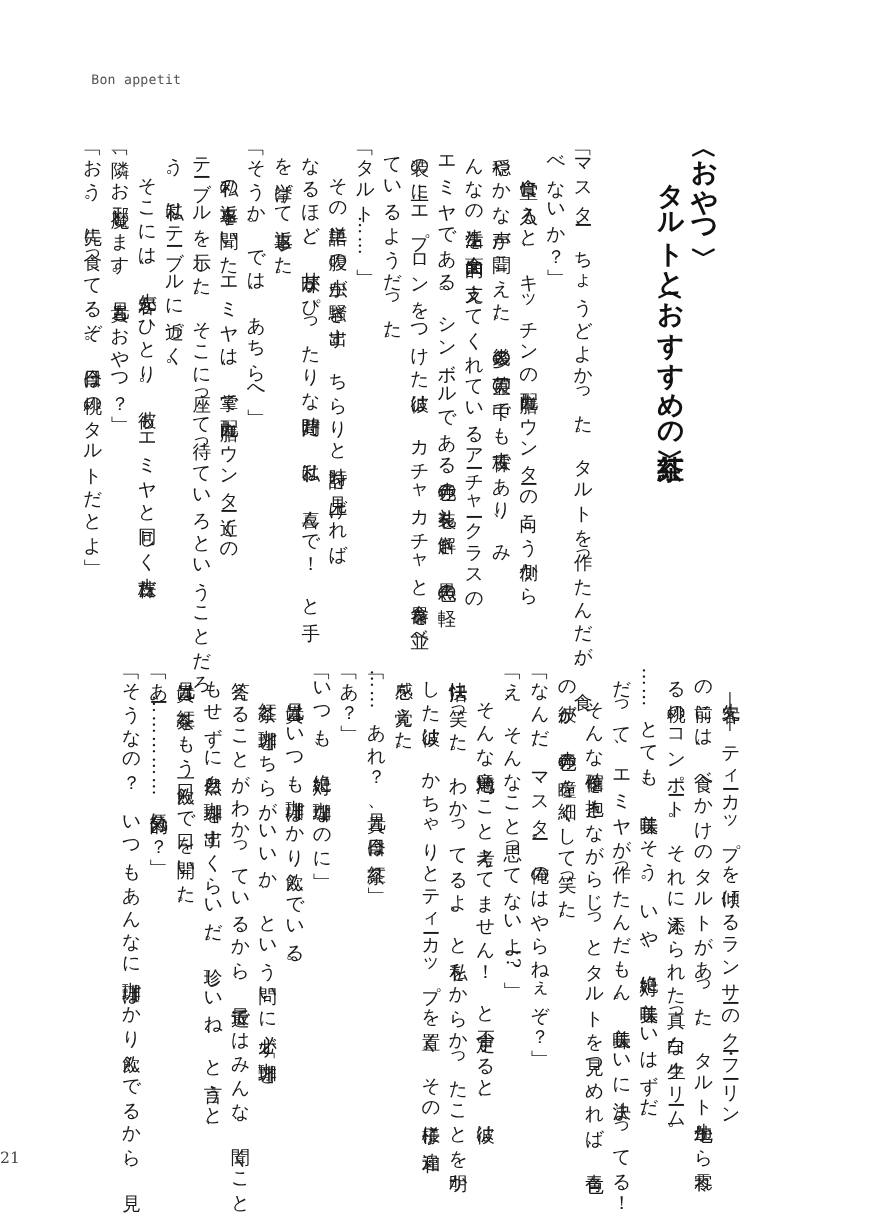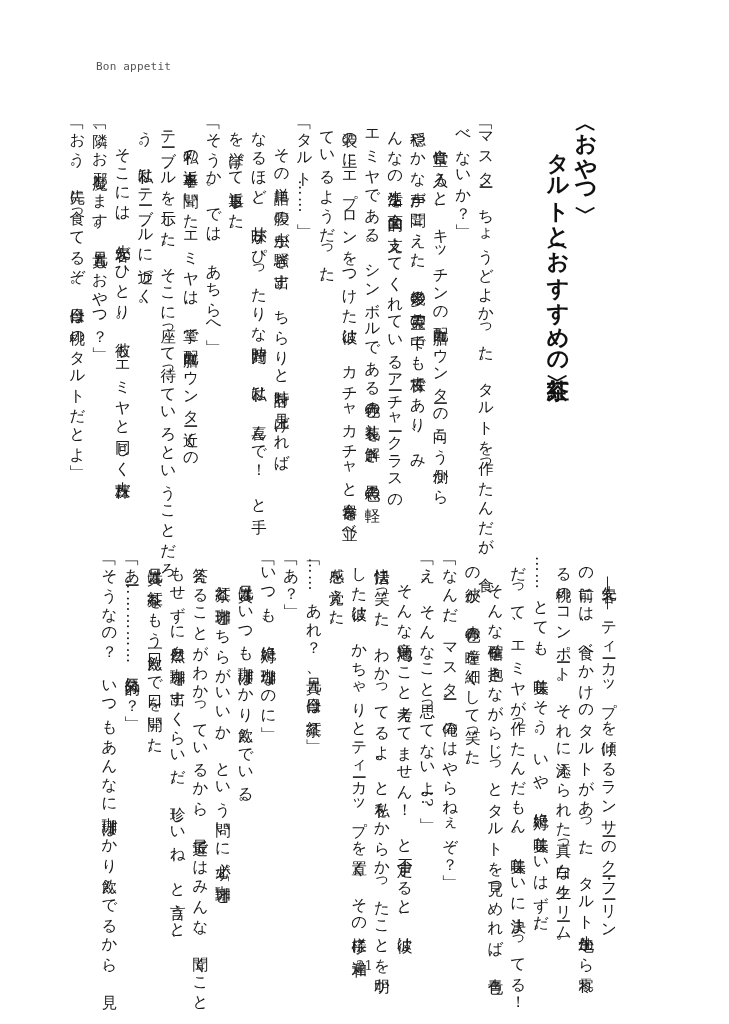--- a/index.html
+++ b/index.html
@@ -1,23 +1,23 @@
 <!DOCTYPE html>
 <html><head>
 <meta charset="utf-8">
 <style>
   html, body { margin: 0; padding: 0; background: #ffffff; }
   body { width: 729px; height: 1024px; position: relative; overflow: hidden; }
   .header {
-    position: absolute; left: 96px; top: 60px;
+    position: absolute; left: 76px; top: 60px;
     font-family: "DejaVu Sans Mono", "Liberation Mono", monospace;
     font-size: 11px; color: #555555; letter-spacing: 0.2px;
   }
   .pagenum {
-    position: absolute; left: 0; width: 729px; top: 958px; text-align: center;
+    position: absolute; left: 0; width: 729px; top: 958px; text-align: left;
     font-family: "DejaVu Serif", "Liberation Serif", serif;
     font-size: 13px; color: #444444;
   }
   .block {
     position: absolute;
     writing-mode: vertical-rl;
     -webkit-writing-mode: vertical-rl;
     font-family: "DejaVu Serif", "Liberation Serif", serif;
     color: #1a1a1a;
   }

